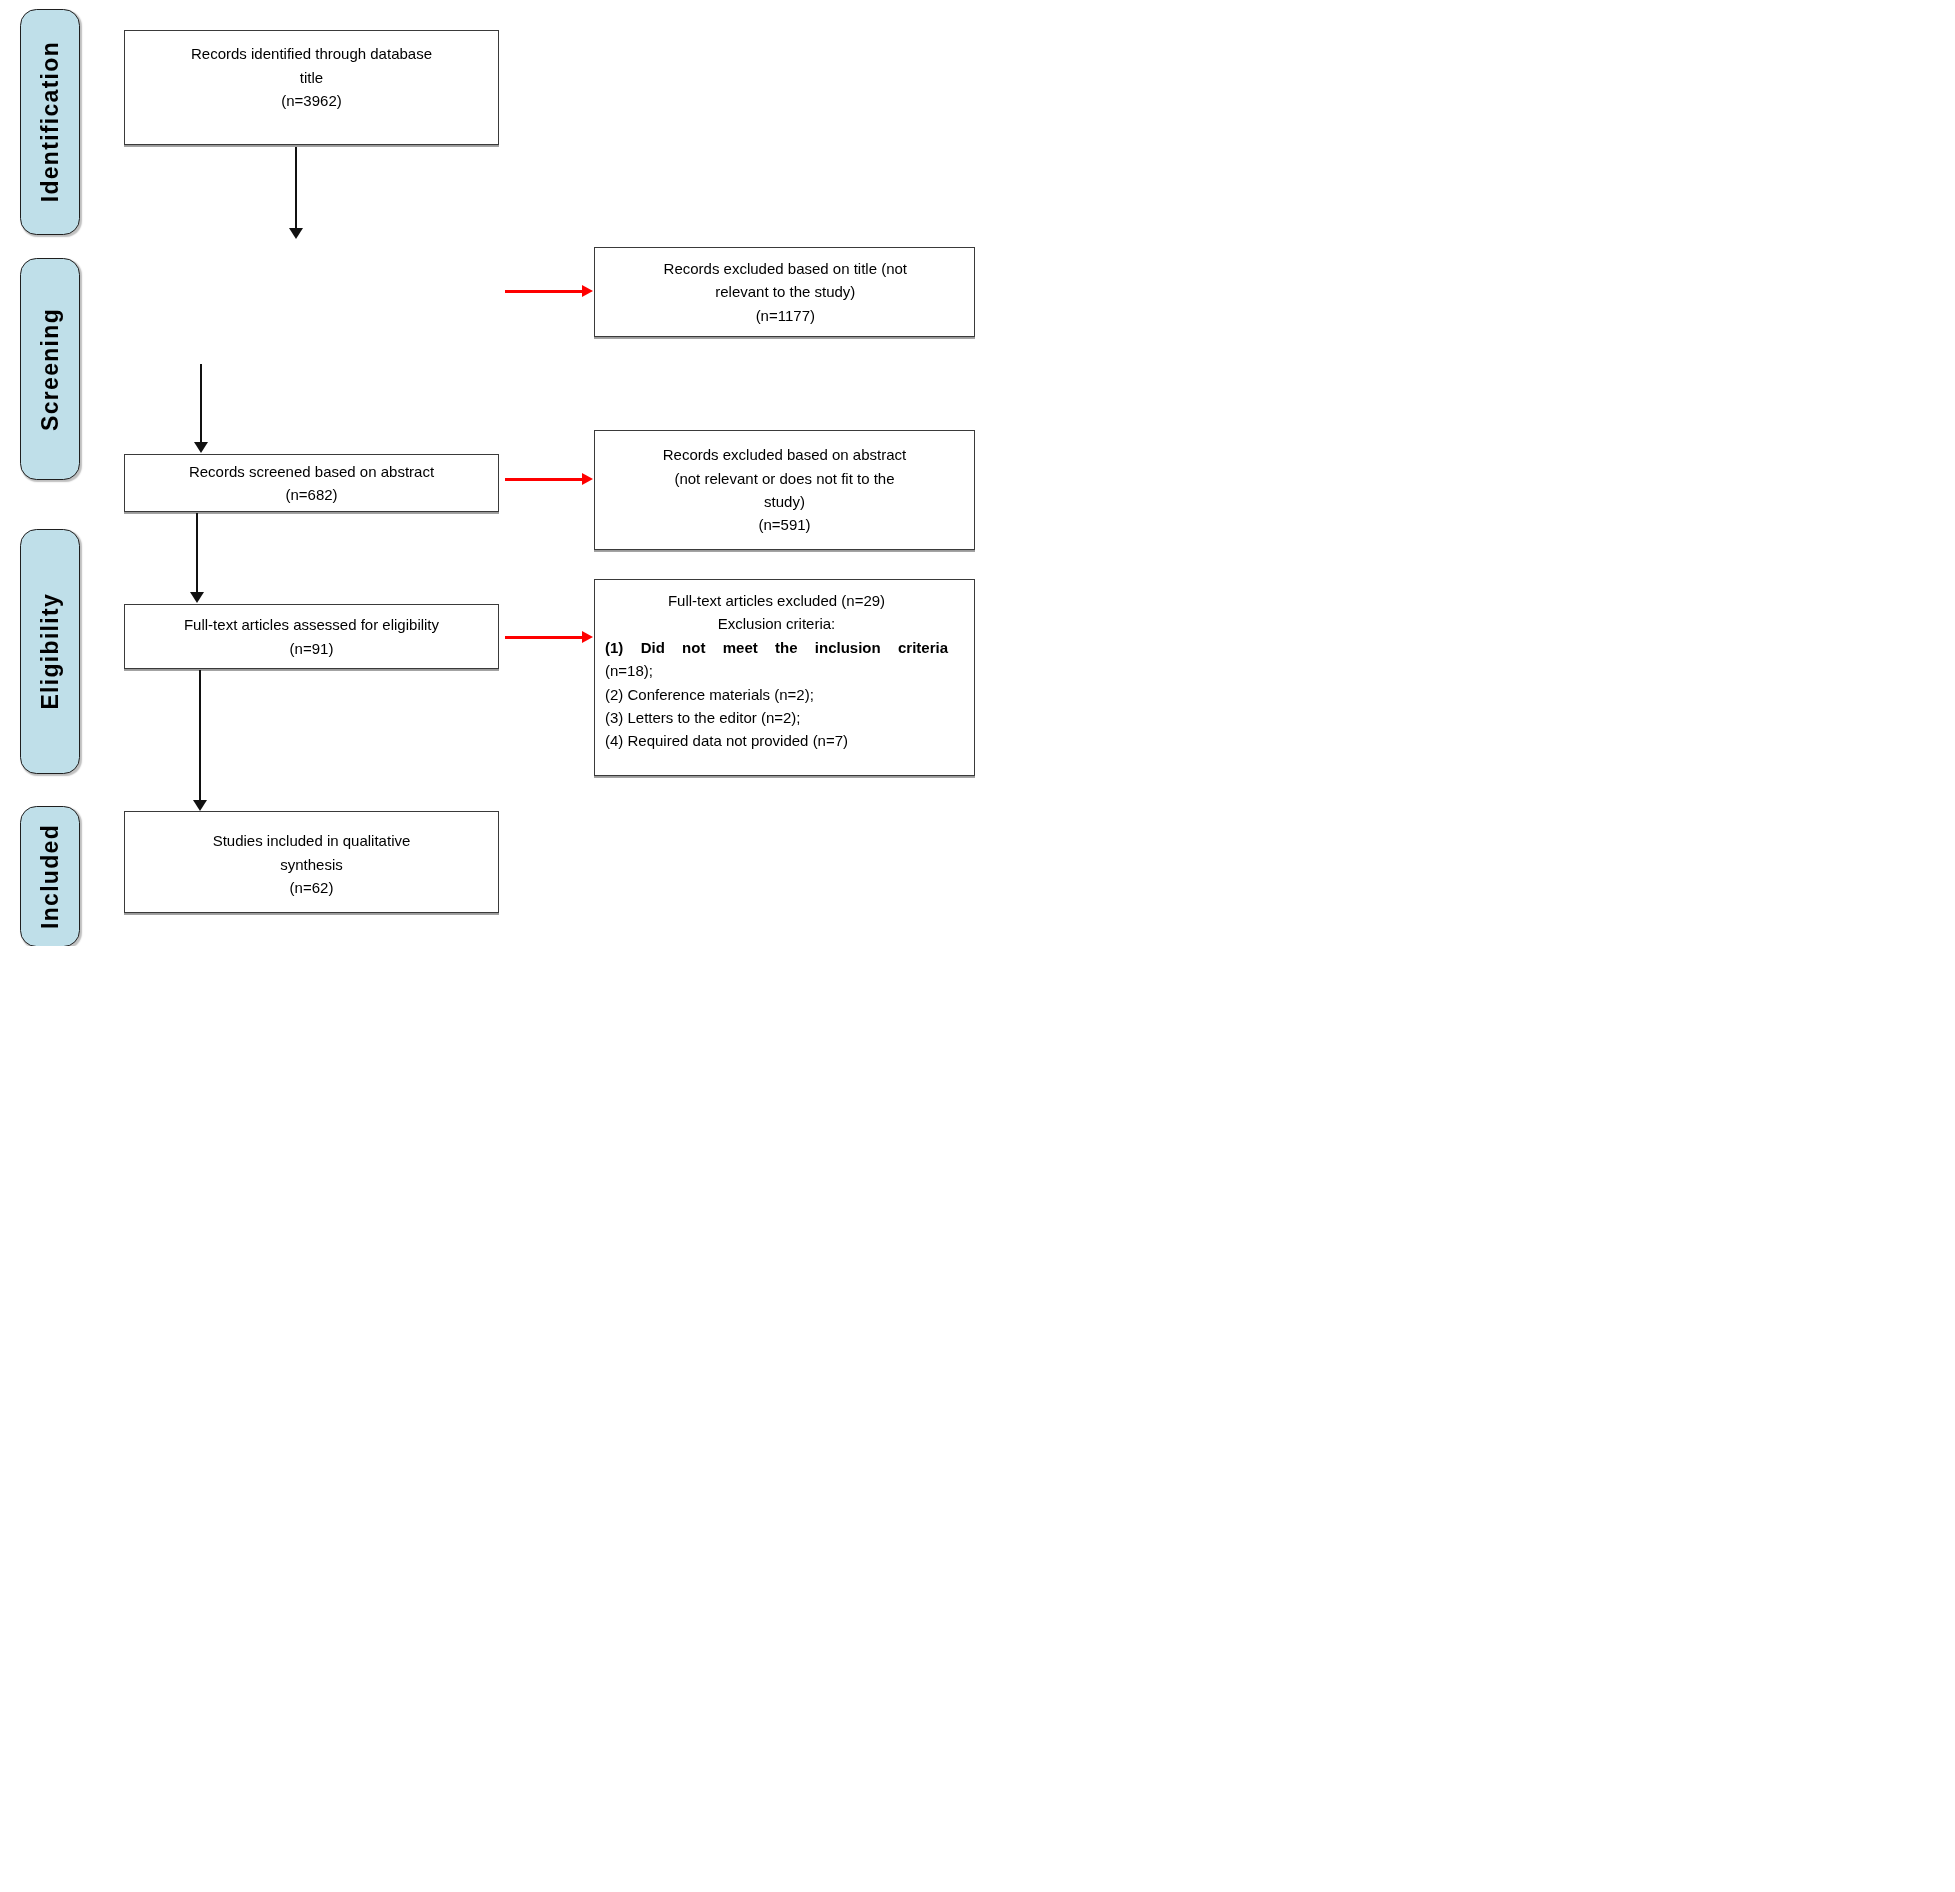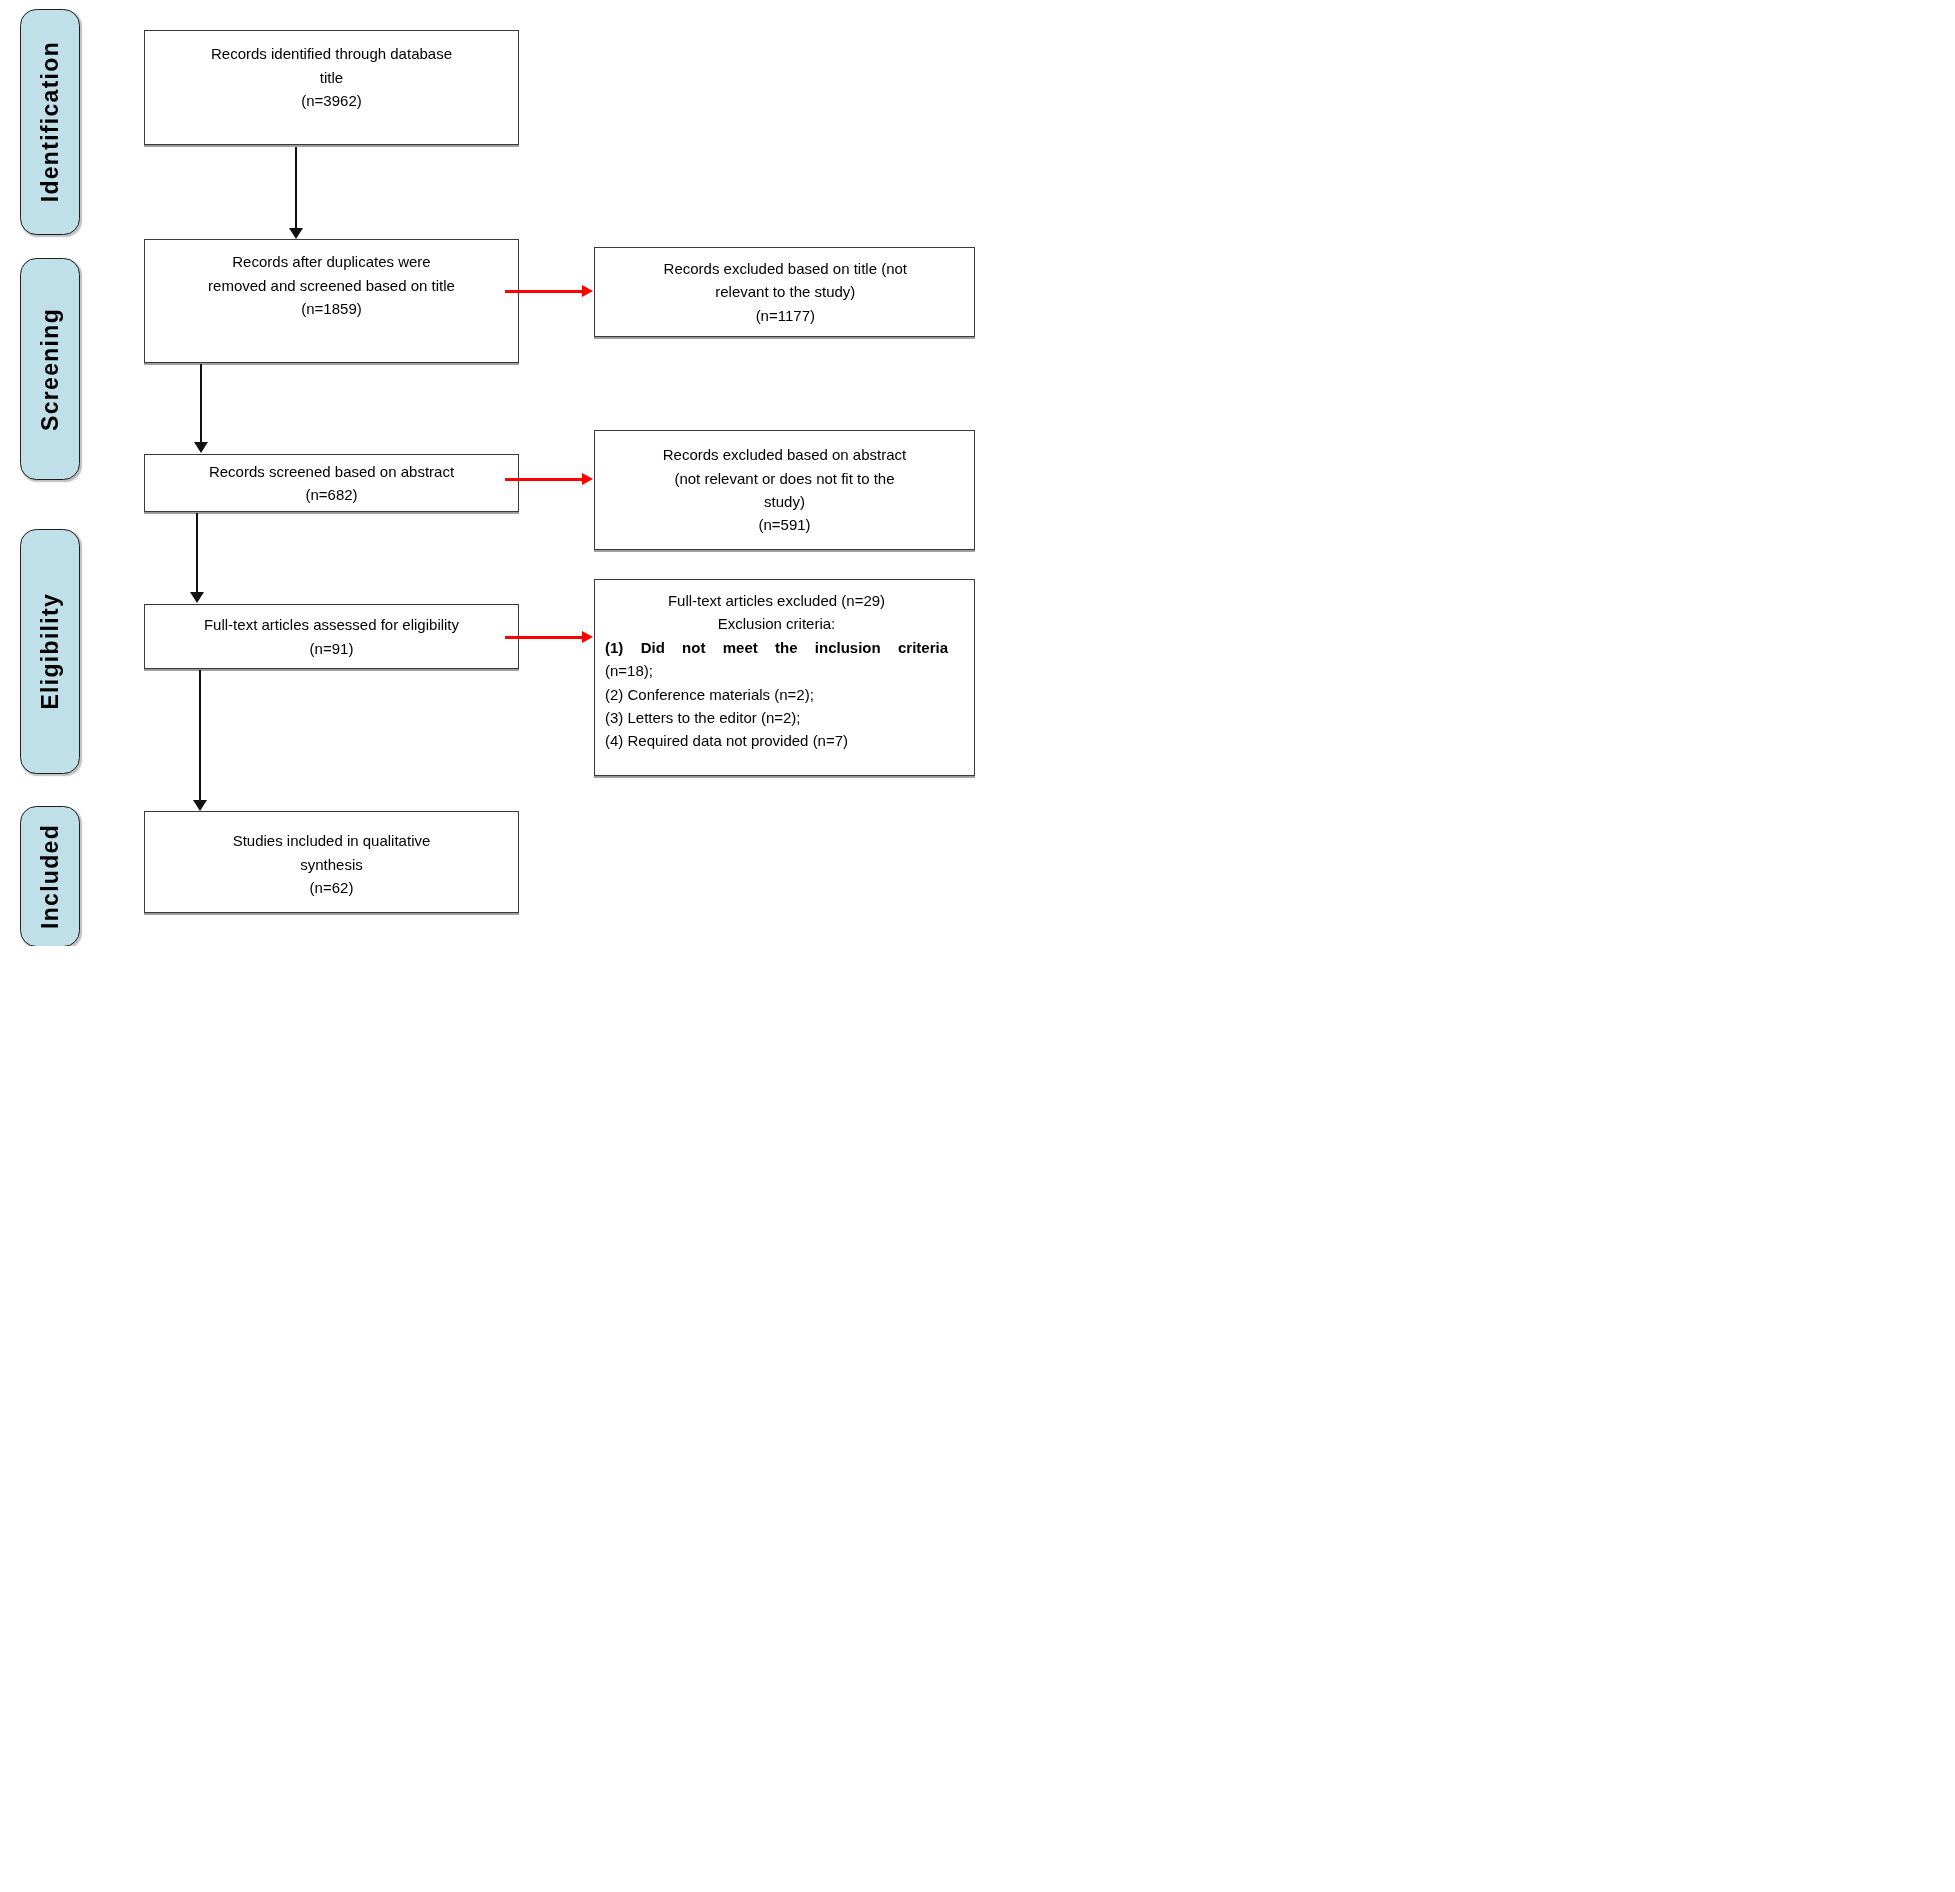--- a/index.html
+++ b/index.html
@@ -50,21 +50,21 @@
     flex-direction:column;
     align-items:center;
     justify-content:center;
     text-align:center;
     font-size:15px;
     line-height:23.4px;
     color:#000;
     box-sizing:border-box;
     padding:3.8px 11.4px;
   }
-  .main-col{left:144px;width:375px;}
+  .main-col{left:124px;width:375px;}
   .right-col{left:594px;width:381px;}
   .fbox .ln{display:block;}
   
   #box-excluded-fulltext{justify-content:flex-start;padding-top:8.9px;padding-left:10px;padding-right:26px;}
   #box-excluded-fulltext .criteria{width:100%;text-align:left;}
   #box-excluded-fulltext .criteria .ln{text-align:left;}
   #box-excluded-fulltext .criteria .justify-last{text-align:justify;text-align-last:justify;font-weight:bold;}
   
   .varrow{
     position:absolute;
@@ -114,25 +114,20 @@
   <div class="stage" style="top:806px;height:139px;">
     <span>Included</span>
   </div>
 
   <div class="fbox main-col" style="top:30px;height:115px;padding-bottom:24px;">
     <span class="ln">Records identified through database</span>
     <span class="ln">title</span>
     <span class="ln">(n=3962)</span>
   </div>
 
-  <div class="fbox main-col" style="top:239px;height:124px;padding-bottom:35px;">
-    <span class="ln">Records after duplicates were</span>
-    <span class="ln">removed and screened based on title</span>
-    <span class="ln">(n=1859)</span>
-  </div>
 
   <div class="fbox main-col" style="top:454px;height:58px;">
     <span class="ln">Records screened based on abstract</span>
     <span class="ln">(n=682)</span>
   </div>
 
   <div class="fbox main-col" style="top:604px;height:65px;">
     <span class="ln">Full-text articles assessed for eligibility</span>
     <span class="ln">(n=91)</span>
   </div>

